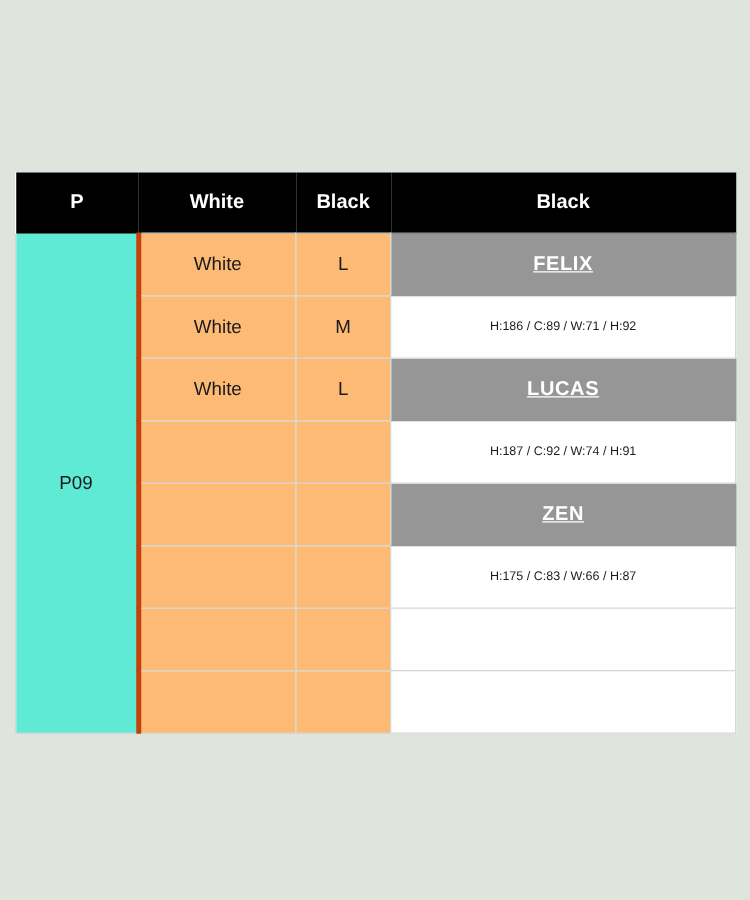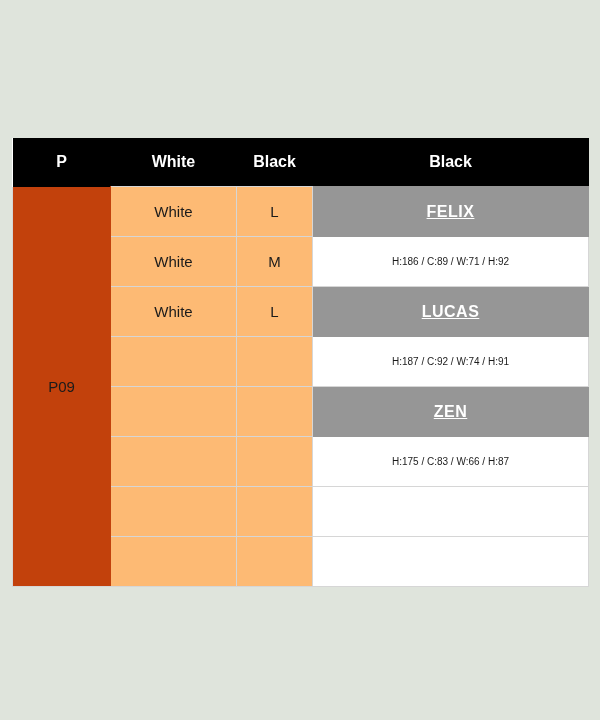--- a/index.html
+++ b/index.html
@@ -54,24 +54,24 @@
     vertical-align: middle;
     font-size: 15px;
     color: #1b1b1b;
     padding: 0 4px;
     background: #fdba74;
   }
   table.spec tbody td.pcell {
     font-size: 15px;
     color: #1b1b1b;
     border-left: 1px solid #d6d6d6;
-    border-right: 1px solid #c2410c;
+    border-right: 4px solid #c2410c;
     border-top: none;
     border-bottom: 1px solid #d6d6d6;
-    background: #c2410c;
+    background: #5eead4;
   }
   table.spec tbody td.namecell {
     background: #969696;
     color: #ffffff;
     font-size: 16px;
     font-weight: bold;
     letter-spacing: 0.5px;
     border-color: #969696;
     text-decoration: underline;
   }

